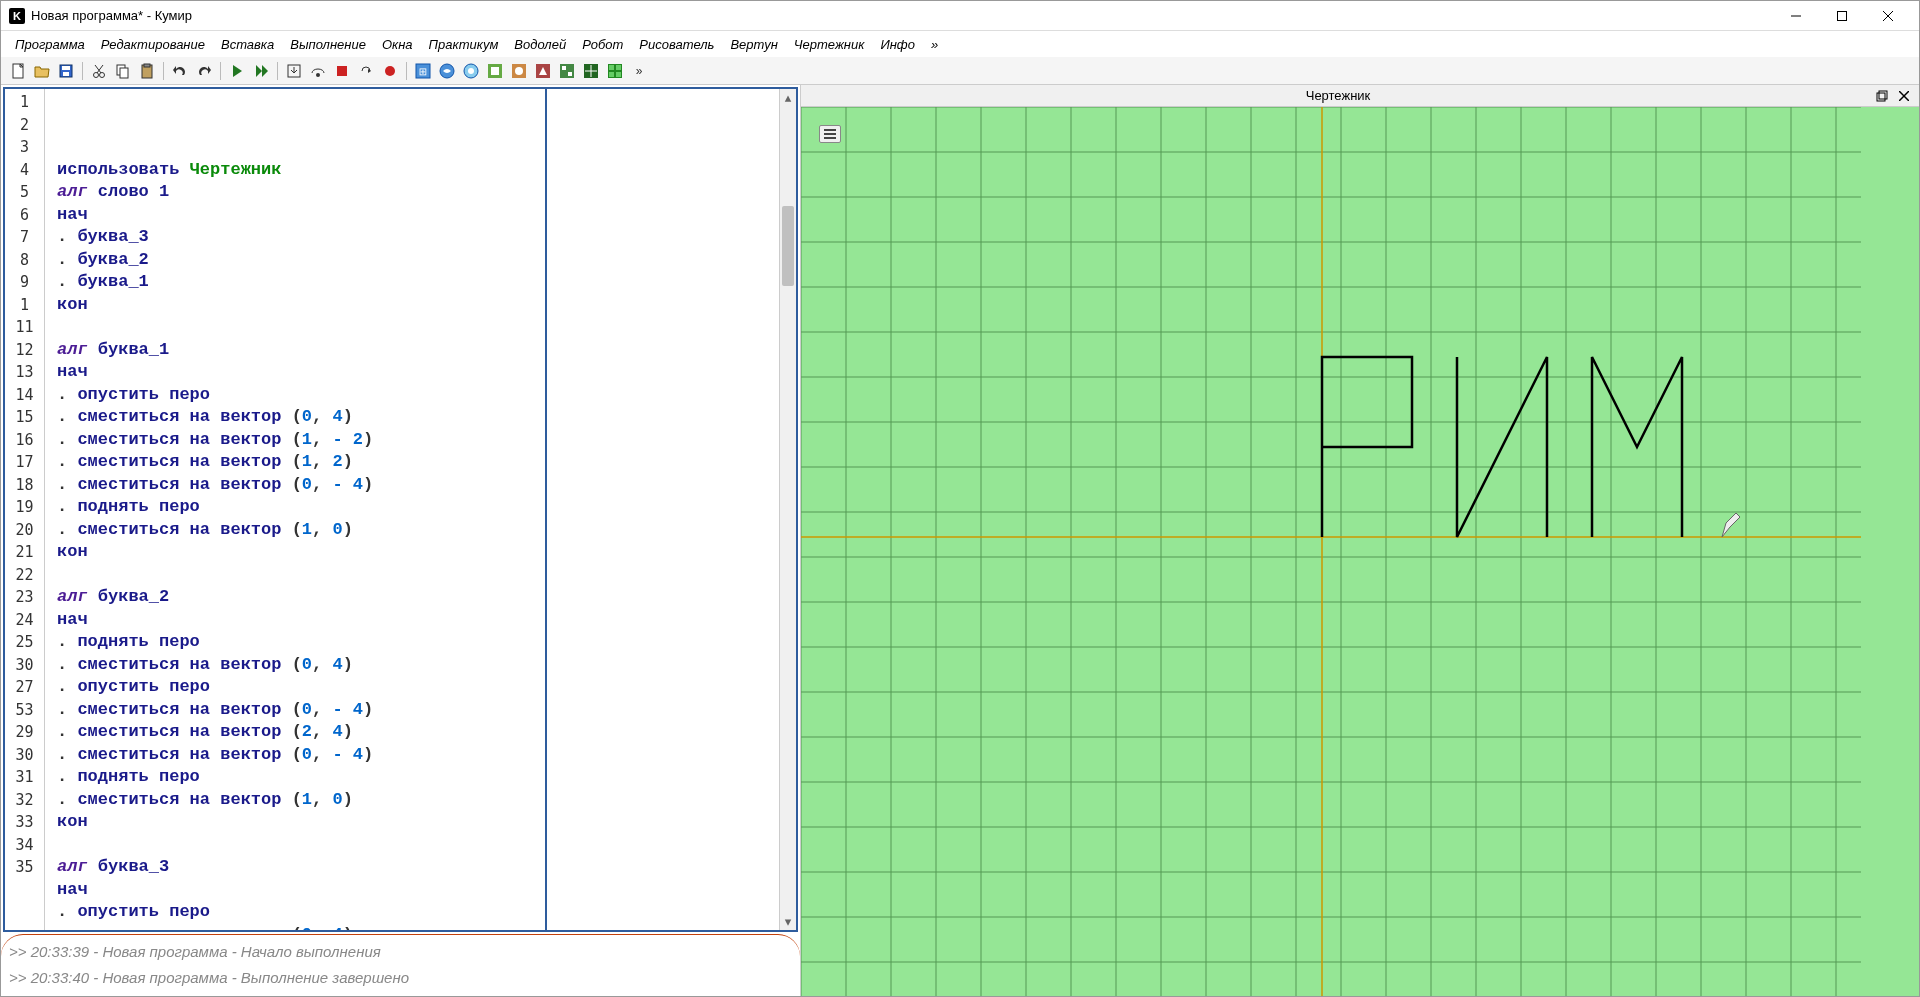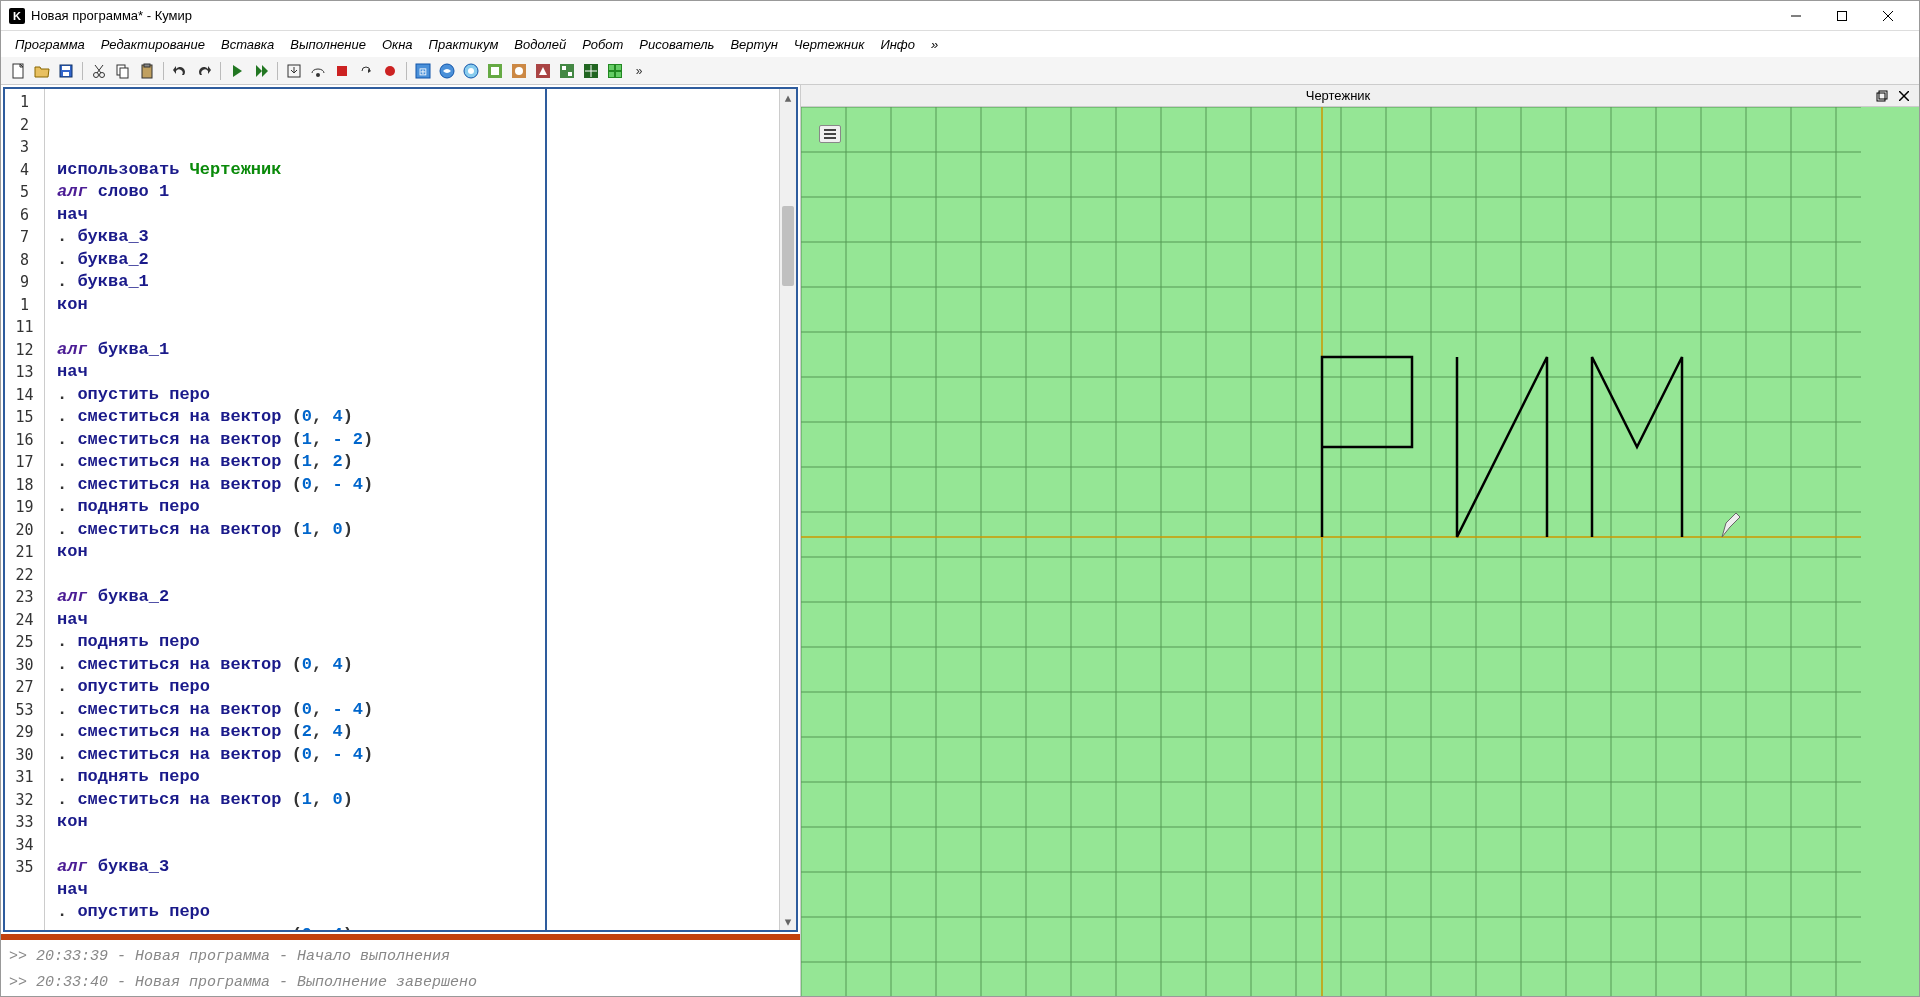--- a/index.html
+++ b/index.html
@@ -33,21 +33,21 @@
 .kw-name { color: #1a1a8a; }
 .punct { color: #333; }
 .num0 { color: #0066cc; }
 .num1 { color: #0066cc; }
 .numneg { color: #0066cc; }
 .dotpref { color: #333; }
 .scroll-v { width: 17px; background: #f0f0f0; border-left: 1px solid #ccc; display: flex; flex-direction: column; }
 .scroll-arrow { height: 17px; display: flex; align-items: center; justify-content: center; color: #666; cursor: pointer; }
 .scroll-track { flex: 1; position: relative; }
 .scroll-thumb { position: absolute; left: 2px; right: 2px; top: 100px; height: 80px; background: #c0c0c0; border-radius: 2px; }
-.console { height: 62px; background: #fff; border-top: 6px solid #c2410c; padding: 4px 8px; font-family: Liberation Mono, monospace; font-size: 15px; font-style: italic; color: #888; overflow: hidden; }
+.console { height: 62px; background: #fff; border-top: 1px solid #c2410c; padding: 4px 8px; font-family: Liberation Sans, sans-serif; font-size: 15px; font-style: italic; color: #888; overflow: hidden; border-radius: 22px; }
 .console-line { height: 26px; line-height: 26px; }
 .right-pane { flex: 1; display: flex; flex-direction: column; background: #fff; }
 .panel-header { height: 22px; display: flex; align-items: center; background: #f0f0f0; border-bottom: 1px solid #ccc; padding: 0 6px; }
 .panel-title { flex: 1; text-align: center; font-weight: normal; color: #000; }
 .panel-btn { width: 18px; height: 18px; display: flex; align-items: center; justify-content: center; cursor: pointer; margin-left: 4px; }
 .canvas-wrap { flex: 1; position: relative; overflow: hidden; background: #95e695; }
 .canvas-menu-btn { position: absolute; top: 18px; left: 18px; width: 22px; height: 18px; background: #f0f0f0; border: 1px solid #888; border-radius: 2px; display: flex; flex-direction: column; justify-content: center; align-items: center; gap: 2px; cursor: pointer; z-index: 10; }
 .canvas-menu-btn span { width: 12px; height: 2px; background: #444; }
 svg.grid { position: absolute; top: 0; left: 0; }
 </style>

